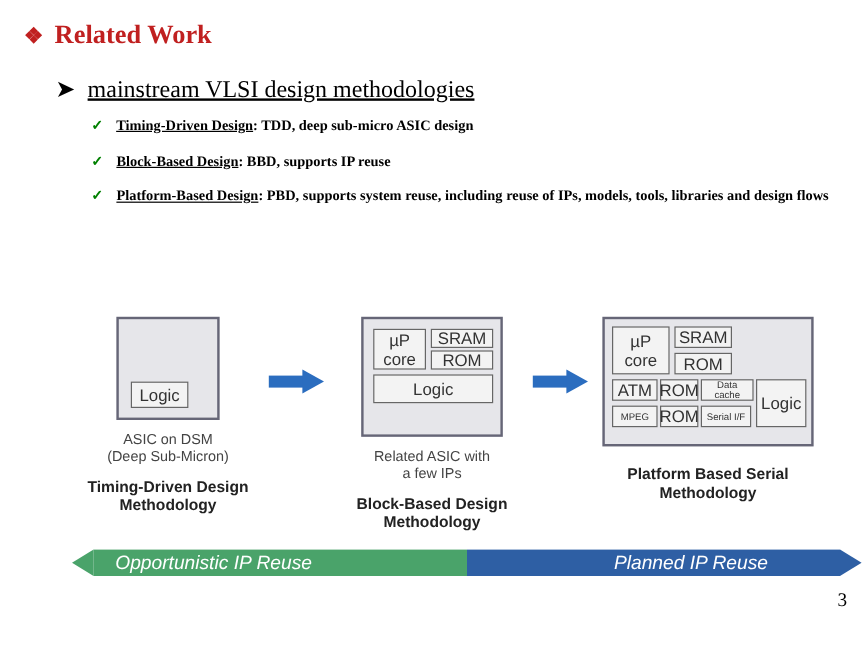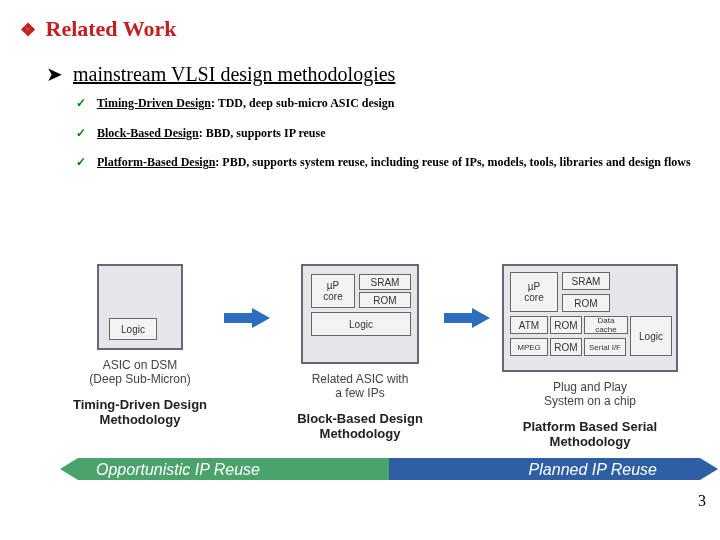--- a/index.html
+++ b/index.html
@@ -24,37 +24,37 @@
   .diagram {
     position: absolute;
     left: 10px; right: 10px; top: 260px; height: 220px;
     background: #fff;
   }
   .col { position: absolute; top: 4px; text-align: center; font-family: Arial, sans-serif; }
   .col.left { left: 50px; width: 160px; }
   .col.mid { left: 270px; width: 160px; }
   .col.right { left: 480px; width: 200px; }
   .chip { display:inline-block; border: 2px solid #667; background:#e6e6ea; position:relative; }
-  .chip .cell, .chip .row { border:1px solid #666; background:#f3f3f3; font-size:10px; display:flex; align-items:center; justify-content:center; position:absolute; color:#333; }
+  .chip .cell, .chip .row { border:1px solid #666; background:#f3f3f3; font-size:14px; display:flex; align-items:center; justify-content:center; position:absolute; color:#333; }
   .caption1 { font-size: 12px; color:#444; margin-top:4px; line-height:1.2; }
   .caption2 { font-size: 13px; font-weight:bold; color:#222; margin-top:10px; line-height:1.2; }
   .arrow {
     position:absolute; top: 48px; width: 46px; height: 20px;
   }
   .arrow .bar { position:absolute; left:0; top:5px; width:30px; height:10px; background:#2b6dbf; }
   .arrow .head { position:absolute; left:28px; top:0; width:0; height:0; border-left:18px solid #2b6dbf; border-top:10px solid transparent; border-bottom:10px solid transparent; }
   .arrow.a1 { left: 214px; }
   .arrow.a2 { left: 434px; }
   .reuse-bar {
     position:absolute; left:68px; right:10px; top:198px; height:22px;
     background: linear-gradient(to right, #4aa36a 0%, #4aa36a 50%, #2e5fa4 50%, #2e5fa4 100%);
     color:#fff; font-family: Arial, sans-serif; font-size:16px; font-style: italic;
   }
   .reuse-bar .left { position:absolute; left:18px; top:3px; }
-  .reuse-bar .right { position:absolute; right:43px; top:3px; }
+  .reuse-bar .right { position:absolute; right:60px; top:3px; }
   .reuse-bar::before {
     content:""; position:absolute; left:-18px; top:0; width:0; height:0;
     border-right:18px solid #4aa36a; border-top:11px solid transparent; border-bottom:11px solid transparent;
   }
   .reuse-bar::after {
     content:""; position:absolute; right:-18px; top:0; width:0; height:0;
     border-left:18px solid #2e5fa4; border-top:11px solid transparent; border-bottom:11px solid transparent;
   }
   .pagenum { position:absolute; right:14px; bottom:30px; font-family:"Times New Roman",serif; font-size:16px; color:#000; }
 </style>
@@ -142,24 +142,20 @@
       <div class="cell" style="left:58px;top:28px;width:48px;height:18px;">ROM</div>
       <div class="cell" style="left:6px;top:50px;width:38px;height:18px;">ATM</div>
       <div class="cell" style="left:46px;top:50px;width:32px;height:18px;">ROM</div>
       <div class="cell" style="left:80px;top:50px;width:44px;height:18px;white-space:pre-line;font-size:8px;">Data
 cache</div>
       <div class="cell" style="left:6px;top:72px;width:38px;height:18px;font-size:8px;">MPEG</div>
       <div class="cell" style="left:46px;top:72px;width:32px;height:18px;">ROM</div>
       <div class="cell" style="left:80px;top:72px;width:42px;height:18px;font-size:8px;">Serial I/F</div>
       <div class="cell" style="left:126px;top:50px;width:42px;height:40px;">Logic</div>
     </div>
-    <div class="caption1">
-      <span>Plug and Play</span><br>
-      <span>System on a chip</span>
-    </div>
     <div class="caption2">
       <span>Platform Based Serial</span><br>
       <span>Methodology</span>
     </div>
   </div>
 
   <div class="reuse-bar">
     <span class="left">Opportunistic IP Reuse</span>
     <span class="right">Planned IP Reuse</span>
   </div>

